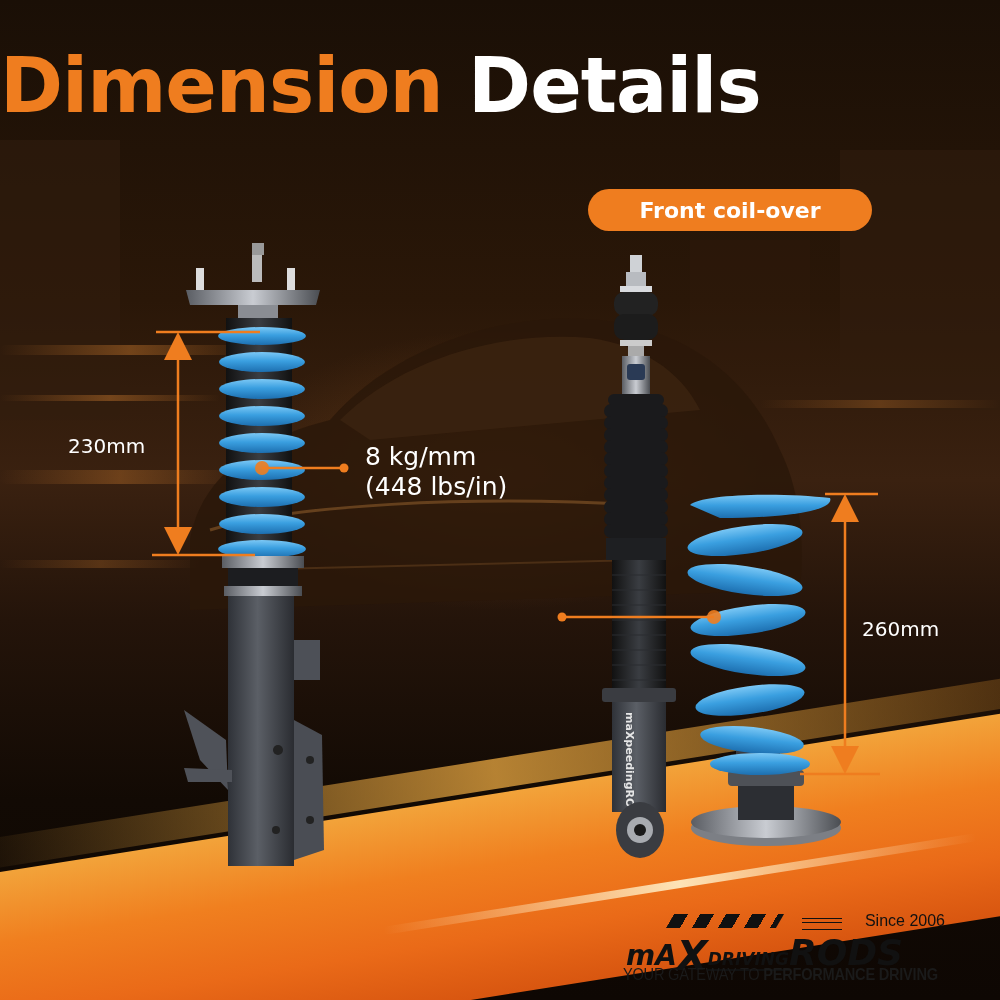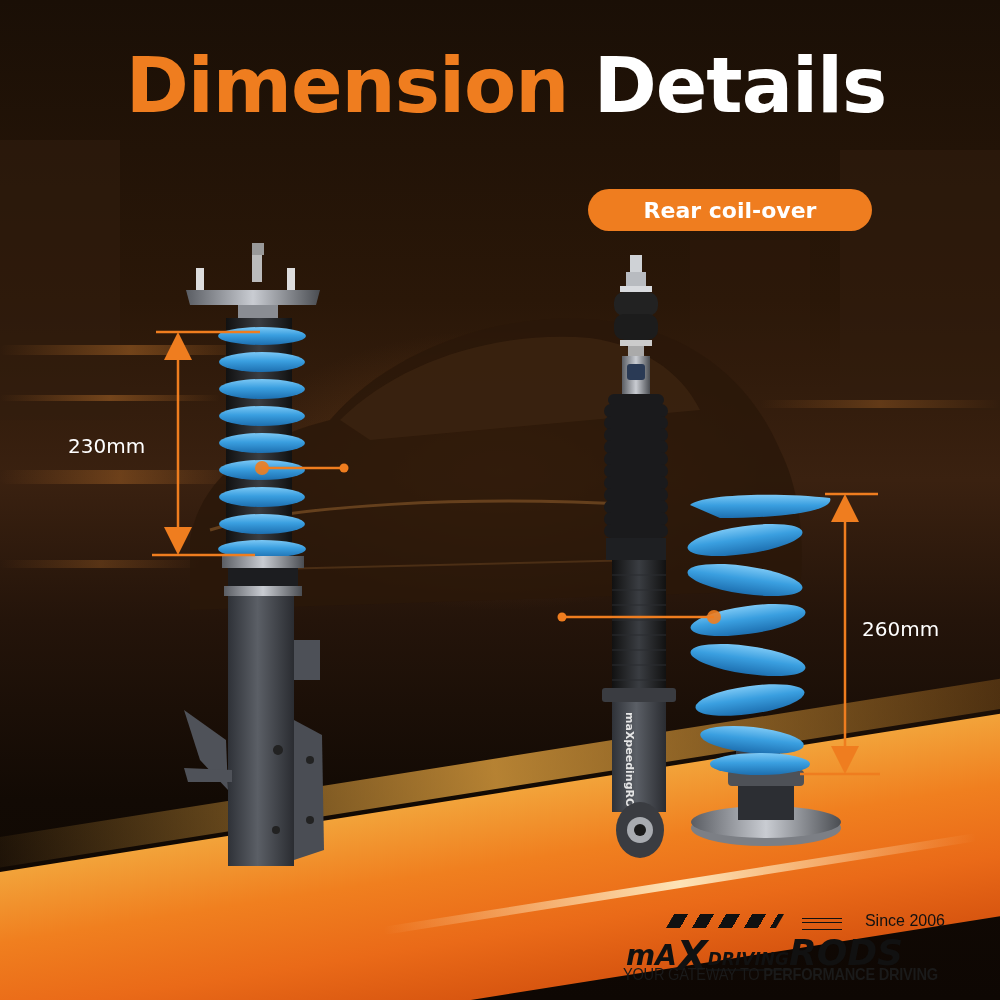--- a/index.html
+++ b/index.html
@@ -17,21 +17,21 @@
   .car { position: absolute; left: 170px; top: 290px; width: 640px; height: 340px; }
   .bottom-band { position: absolute; left: -50px; right: -50px; top: 880px; height: 200px;
     transform: rotate(-9deg); transform-origin: left top;
     background: linear-gradient(180deg, #f2a33a 0%, #f07f1f 35%, #ea6a18 70%, #d85610 100%); }
   .bottom-band2 { position: absolute; left: -50px; right: -50px; top: 845px; height: 30px;
     transform: rotate(-9deg); transform-origin: left top;
     background: linear-gradient(90deg, rgba(240,150,40,0), rgba(250,180,70,.7), rgba(240,150,40,.2)); }
   .glint { position: absolute; left: 380px; top: 880px; width: 600px; height: 8px; transform: rotate(-9deg);
     background: linear-gradient(90deg, rgba(255,230,170,0), rgba(255,240,200,.9), rgba(255,230,170,0)); border-radius: 4px; }
 
-  .title { position: absolute; left: 12px; right: 0; top: 48px; text-align: center;
+  .title { position: absolute; left: 0; right: 0; top: 48px; 
     font-family: "DejaVu Sans", sans-serif; font-weight: 900; font-size: 76px; letter-spacing: -1px; line-height: 1; }
   .title .t1 { color: #ef7d1f; }
   .title .t2 { color: #ffffff; }
 
   .pill { position: absolute; height: 42px; border-radius: 21px; background: #ef7d1f; color: #fff;
     font-weight: 700; font-size: 22px; display: flex; align-items: center; justify-content: center; }
   .pill-front { left: 124px; top: 189px; width: 284px; }
   .pill-rear { left: 588px; top: 189px; width: 284px; }
 
   .dim-label { position: absolute; color: #fff; font-size: 20px; font-family: "DejaVu Sans", sans-serif; }
@@ -79,21 +79,21 @@
     <div class="bottom-band2"></div>
     <div class="bottom-band"></div>
     <div class="glint"></div>
   </div>
 
   <div class="title">
     <span class="t1">Dimension</span>
     <span class="t2">Details</span>
   </div>
 
-  <div class="pill pill-rear">Rear coil-over</div>
+  <div class="pill pill-rear">Front coil-over</div>
 
   <svg class="parts" width="1000" height="1000" viewBox="0 0 1000 1000">
     <defs>
       <linearGradient id="blue" x1="0" y1="0" x2="0" y2="1">
         <stop offset="0" stop-color="#7cc8f5"></stop>
         <stop offset=".45" stop-color="#3a9fe0"></stop>
         <stop offset="1" stop-color="#1d6fb0"></stop>
       </linearGradient>
       <linearGradient id="metal" x1="0" y1="0" x2="1" y2="0">
         <stop offset="0" stop-color="#5a5d63"></stop>
@@ -241,20 +241,22 @@
 
     <g>
       <line x1="562" y1="617" x2="714" y2="617" stroke="#ef7d1f" stroke-width="2.5"></line>
       <circle cx="562" cy="617" r="4.5" fill="#ef7d1f"></circle>
       <circle cx="714" cy="617" r="7" fill="#ef7d1f" opacity=".9"></circle>
     </g>
   </svg>
 
   <div class="dim-label" style="left:68px;top:434px;">230mm</div>
   <div class="rate-label" style="left:365px;top:442px;">
+    <div>8 kg/mm</div>
+    <div>(448 lbs/in)</div>
   </div>
 
   <div class="dim-label" style="left:862px;top:617px;">260mm</div>
 
   <div class="logo">
     <div class="logo-check"></div>
     <div class="logo-lines"></div>
     <div class="logo-since">Since 2006</div>
     <div class="logo-main">
       <span>mA</span><span class="x">X</span><span class="peed">DRIVING</span><span class="rods">RODS</span>

